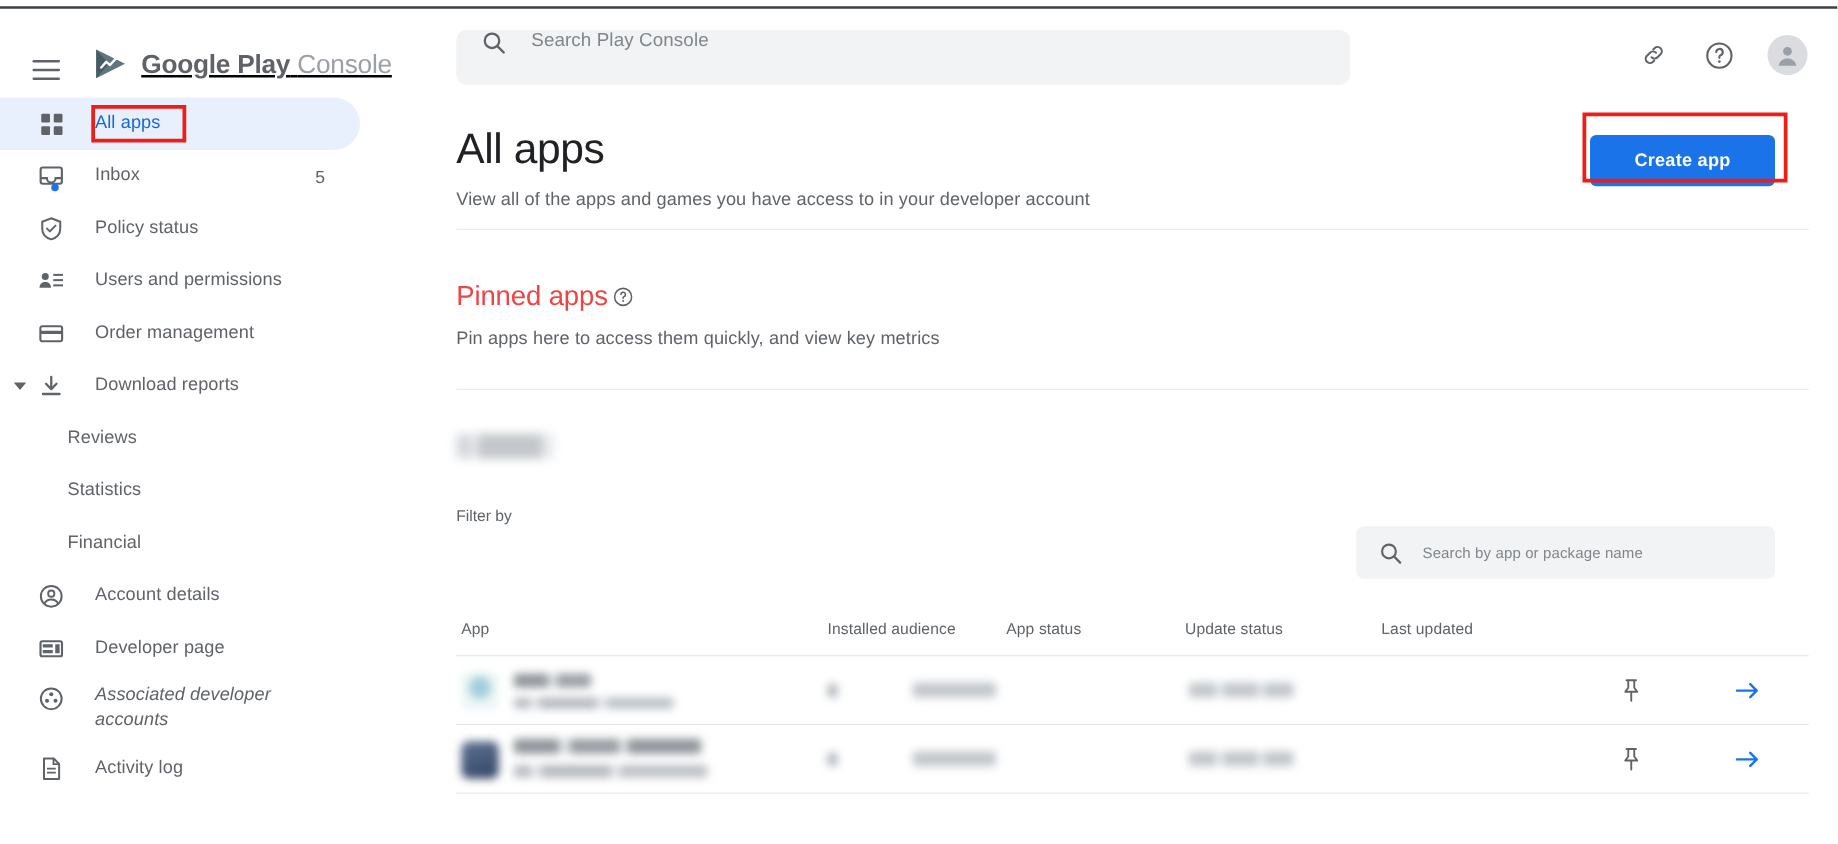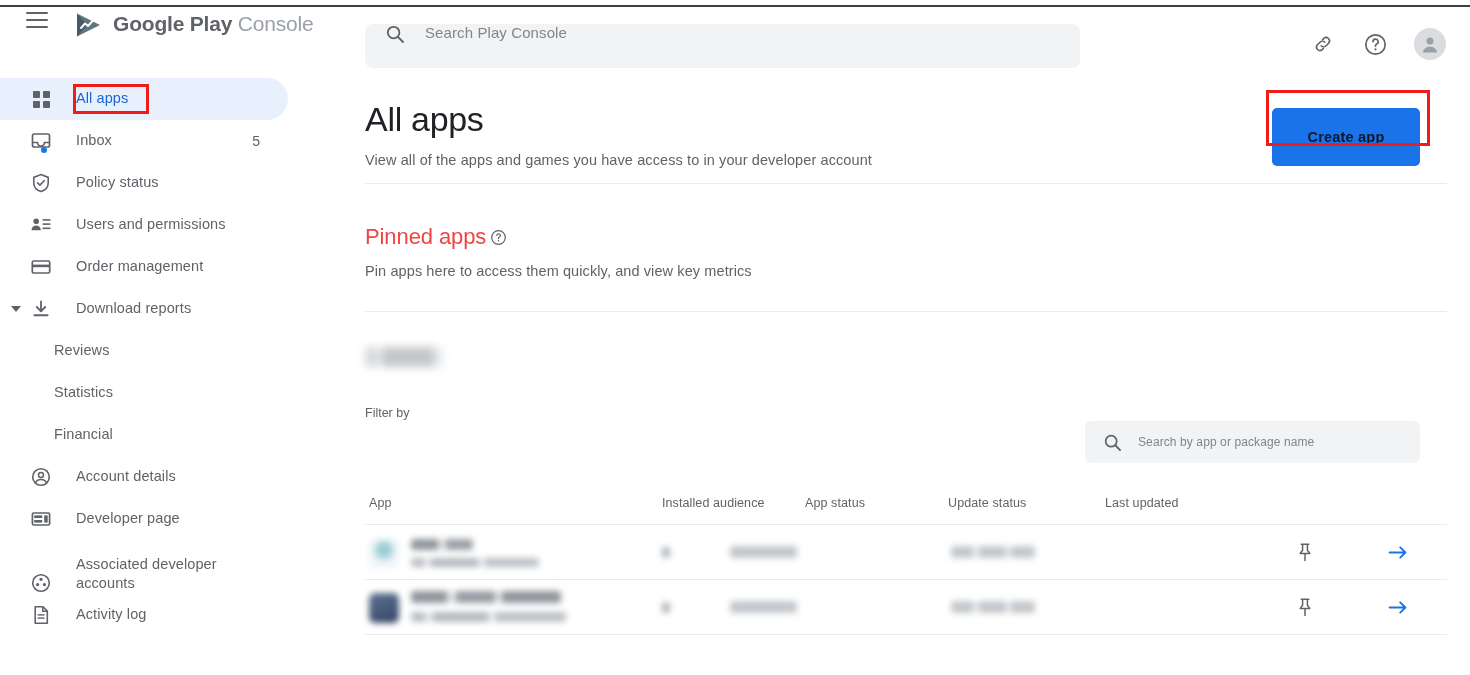--- a/index.html
+++ b/index.html
@@ -16,21 +16,21 @@
     position: absolute; left: 0; top: 5px; width: 1470px; height: 2px;
     background: #3c4043;
   }
 
   
   .sidebar {
     position: absolute; left: 0; top: 12px; width: 340px; height: 663px;
     background: #fff;
   }
   .brand-row {
-    display: flex; align-items: flex-start; height: 52px; padding-left: 26px;
+    display: flex; align-items: flex-end; height: 52px; padding-left: 26px; text-decoration: underline;
   }
   .hamburger { width: 22px; height: 16px; position: relative; cursor: pointer; }
   .hamburger span {
     position: absolute; left: 0; width: 22px; height: 2px; background: #5f6368;
     border-radius: 1px;
   }
   .hamburger span:nth-child(1) { top: 0; }
   .hamburger span:nth-child(2) { top: 7px; }
   .hamburger span:nth-child(3) { top: 14px; }
 
@@ -56,21 +56,21 @@
     margin-left: 24px; font-size: 14.5px; color: #5f6368; letter-spacing: .1px;
     line-height: 1.35;
   }
   .nav-item .nav-count {
     position: absolute; right: 28px; font-size: 14px; color: #5f6368;
   }
   .nav-item.active { background: #e8f0fe; }
   .nav-item.active .nav-label { color: #1967d2; font-weight: 500; }
   .nav-item.sub { padding-left: 30px; }
   .nav-item.sub .nav-label { }
-  .nav-item.tall { height: 54px; align-items: flex-end; padding-top: 7px; }
+  .nav-item.tall { height: 54px; align-items: flex-start; padding-top: 7px; font-style: italic; }
   .nav-item.tall .nav-icon { margin-top: 1px; }
   .nav-item.tall .nav-label { max-width: 160px; }
 
   .caret {
     position: absolute; left: 11px; top: 50%; margin-top: -3px;
     width: 0; height: 0;
     border-left: 5.5px solid transparent; border-right: 5.5px solid transparent;
     border-top: 6px solid #5f6368;
   }
   .dot-badge {
@@ -105,22 +105,22 @@
 
   .page-title {
     position: absolute; left: 25px; top: 88px;
     font-size: 34px; color: #202124; font-weight: 400; letter-spacing: -0.3px;
   }
   .page-sub {
     position: absolute; left: 25px; top: 140px;
     font-size: 14.5px; color: #5f6368; letter-spacing: .1px;
   }
   .create-btn {
-    position: absolute; left: 932px; top: 96px; width: 148px; height: 58px;
-    background: #1a73e8; color: #0f172a; border: none; border-radius: 5px;
+    position: absolute; left: 932px; top: 96px; width: 148px; height: 41px;
+    background: #1a73e8; color: #ffffff; border: none; border-radius: 5px;
     font-family: "Liberation Sans", sans-serif;
     font-size: 14.5px; font-weight: 600; letter-spacing: .2px; cursor: pointer;
   }
 
   .divider {
     position: absolute; left: 25px; width: 1082px; height: 1px; background: #e8eaed;
   }
 
   .sec-title {
     position: absolute; left: 25px; top: 212px;

